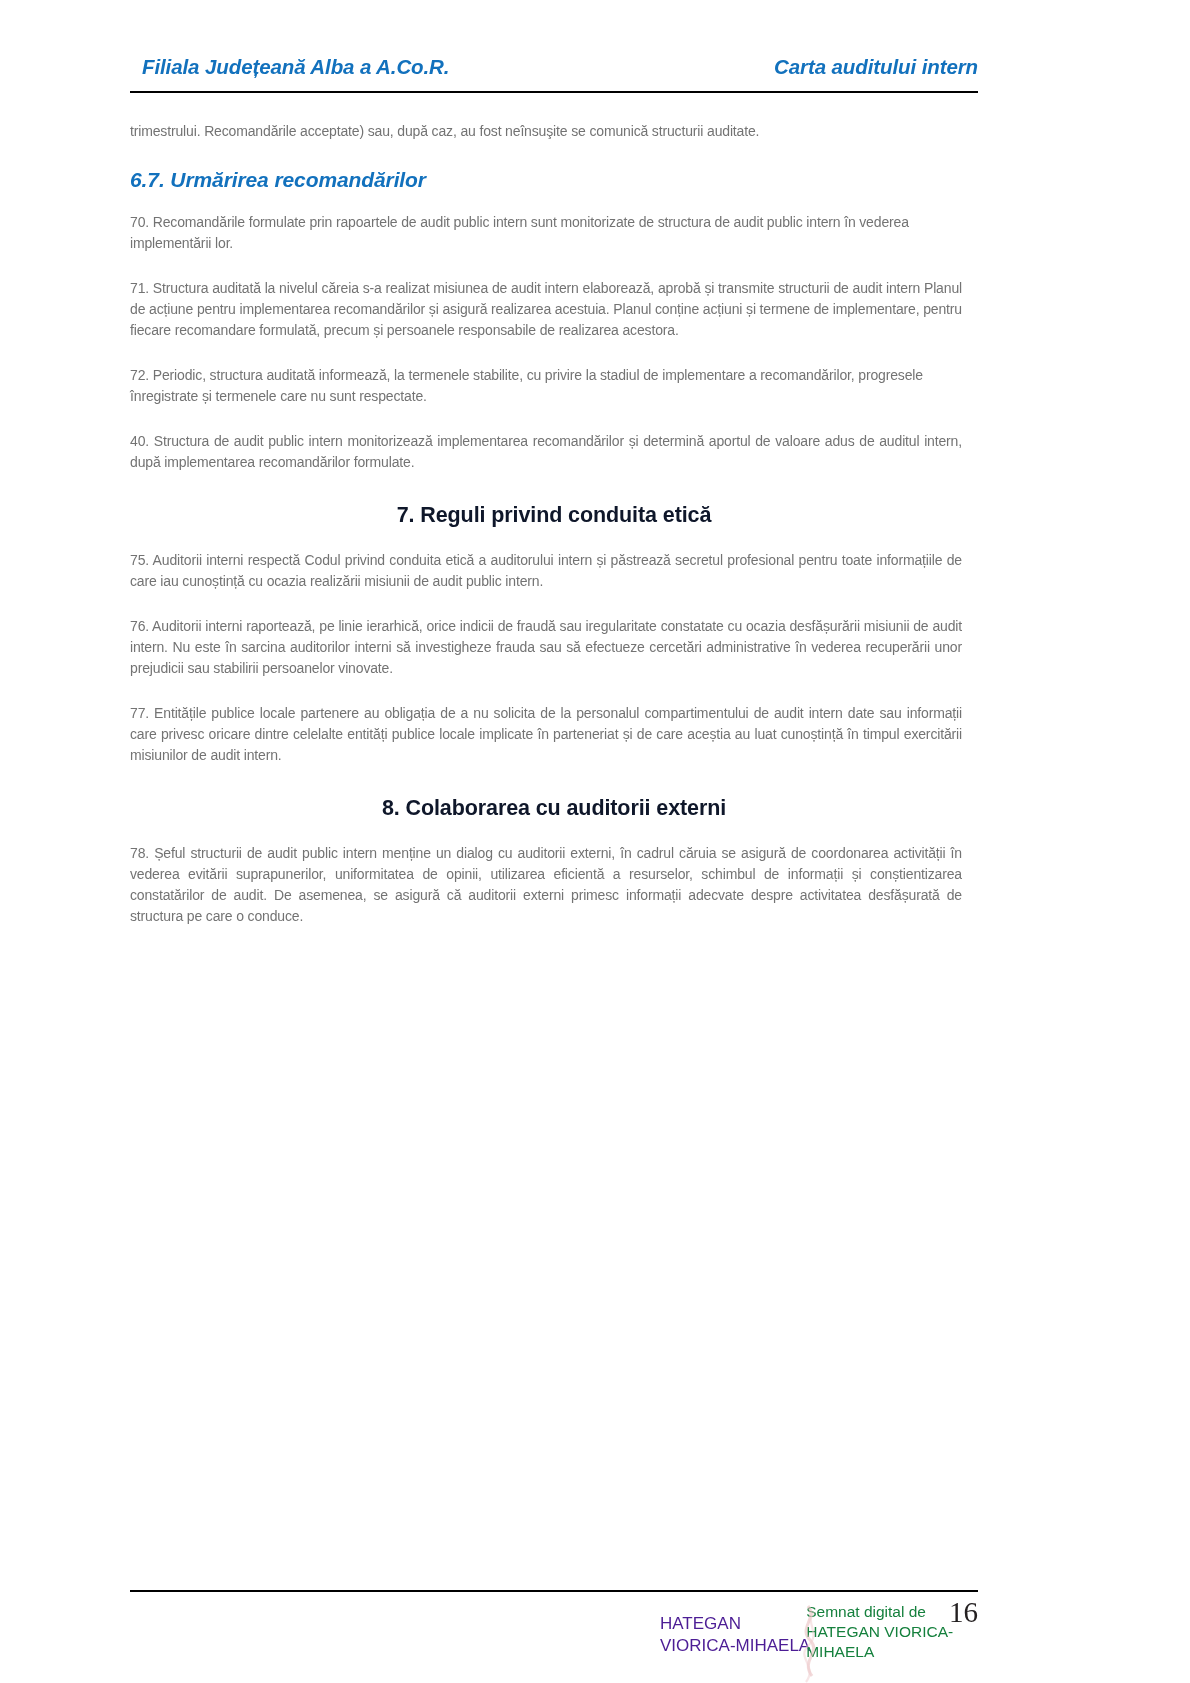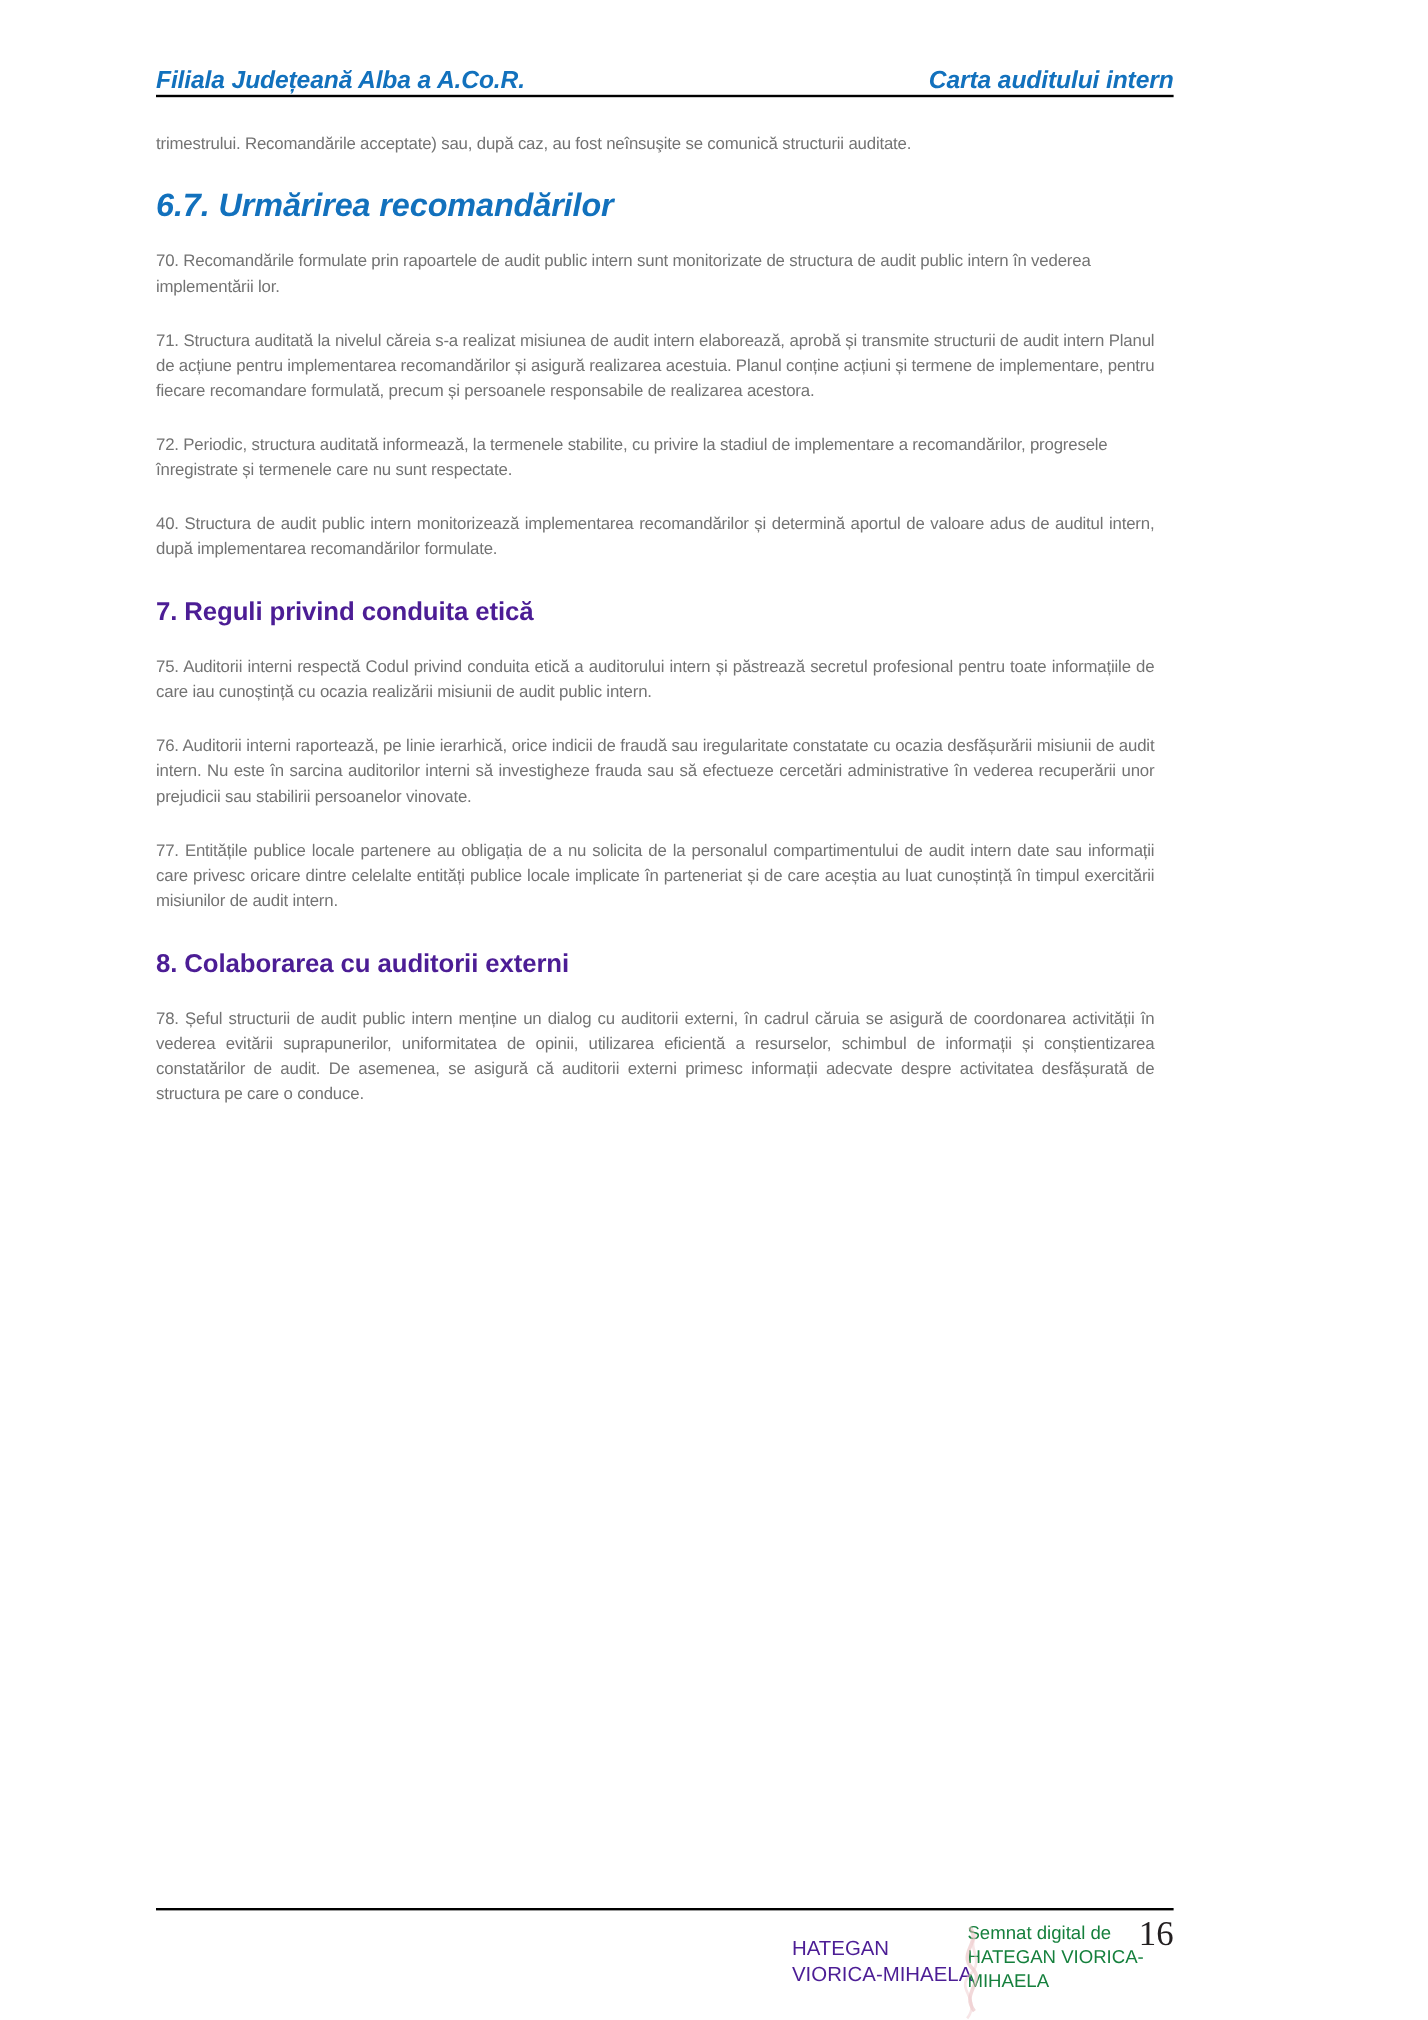--- a/index.html
+++ b/index.html
@@ -29,21 +29,22 @@
   
   .page-header {
     display: flex;
     justify-content: space-between;
     align-items: baseline;
     font-style: italic;
     font-weight: bold;
     font-size: 20.5px;
     color: #1271bd;
     letter-spacing: -0.1px;
-    padding-bottom: 0;
+    padding-bottom: 12px;
+    margin-left: 12px;
   }
   .header-rule {
     border-bottom: 2.2px solid #000000;
     width: 100%;
     margin-bottom: 28px;
   }
 
   
   .para {
     font-size: 14px;
@@ -53,34 +54,35 @@
     text-align: justify;
     text-justify: inter-word;
     letter-spacing: -0.15px;
   }
   .para.nojust {
     text-align: left;
   }
 
   
   h2.sub-heading {
-    font-size: 27px;
+    font-size: 21px;
     font-weight: bold;
     font-style: italic;
     color: #1271bd;
     margin: 26px 0 20px 0;
     letter-spacing: -0.1px;
   }
   h2.main-heading {
     font-size: 21.5px;
     font-weight: bold;
     font-style: normal;
-    color: #4c1d95;
+    color: #0f172a;
     margin: 30px 0 22px 0;
     letter-spacing: -0.1px;
+    text-align: center;
   }
 
   
   .page-footer {
     position: absolute;
     left: 130px;
     top: 1590px;
     width: 848px;
   }
   .footer-rule {

